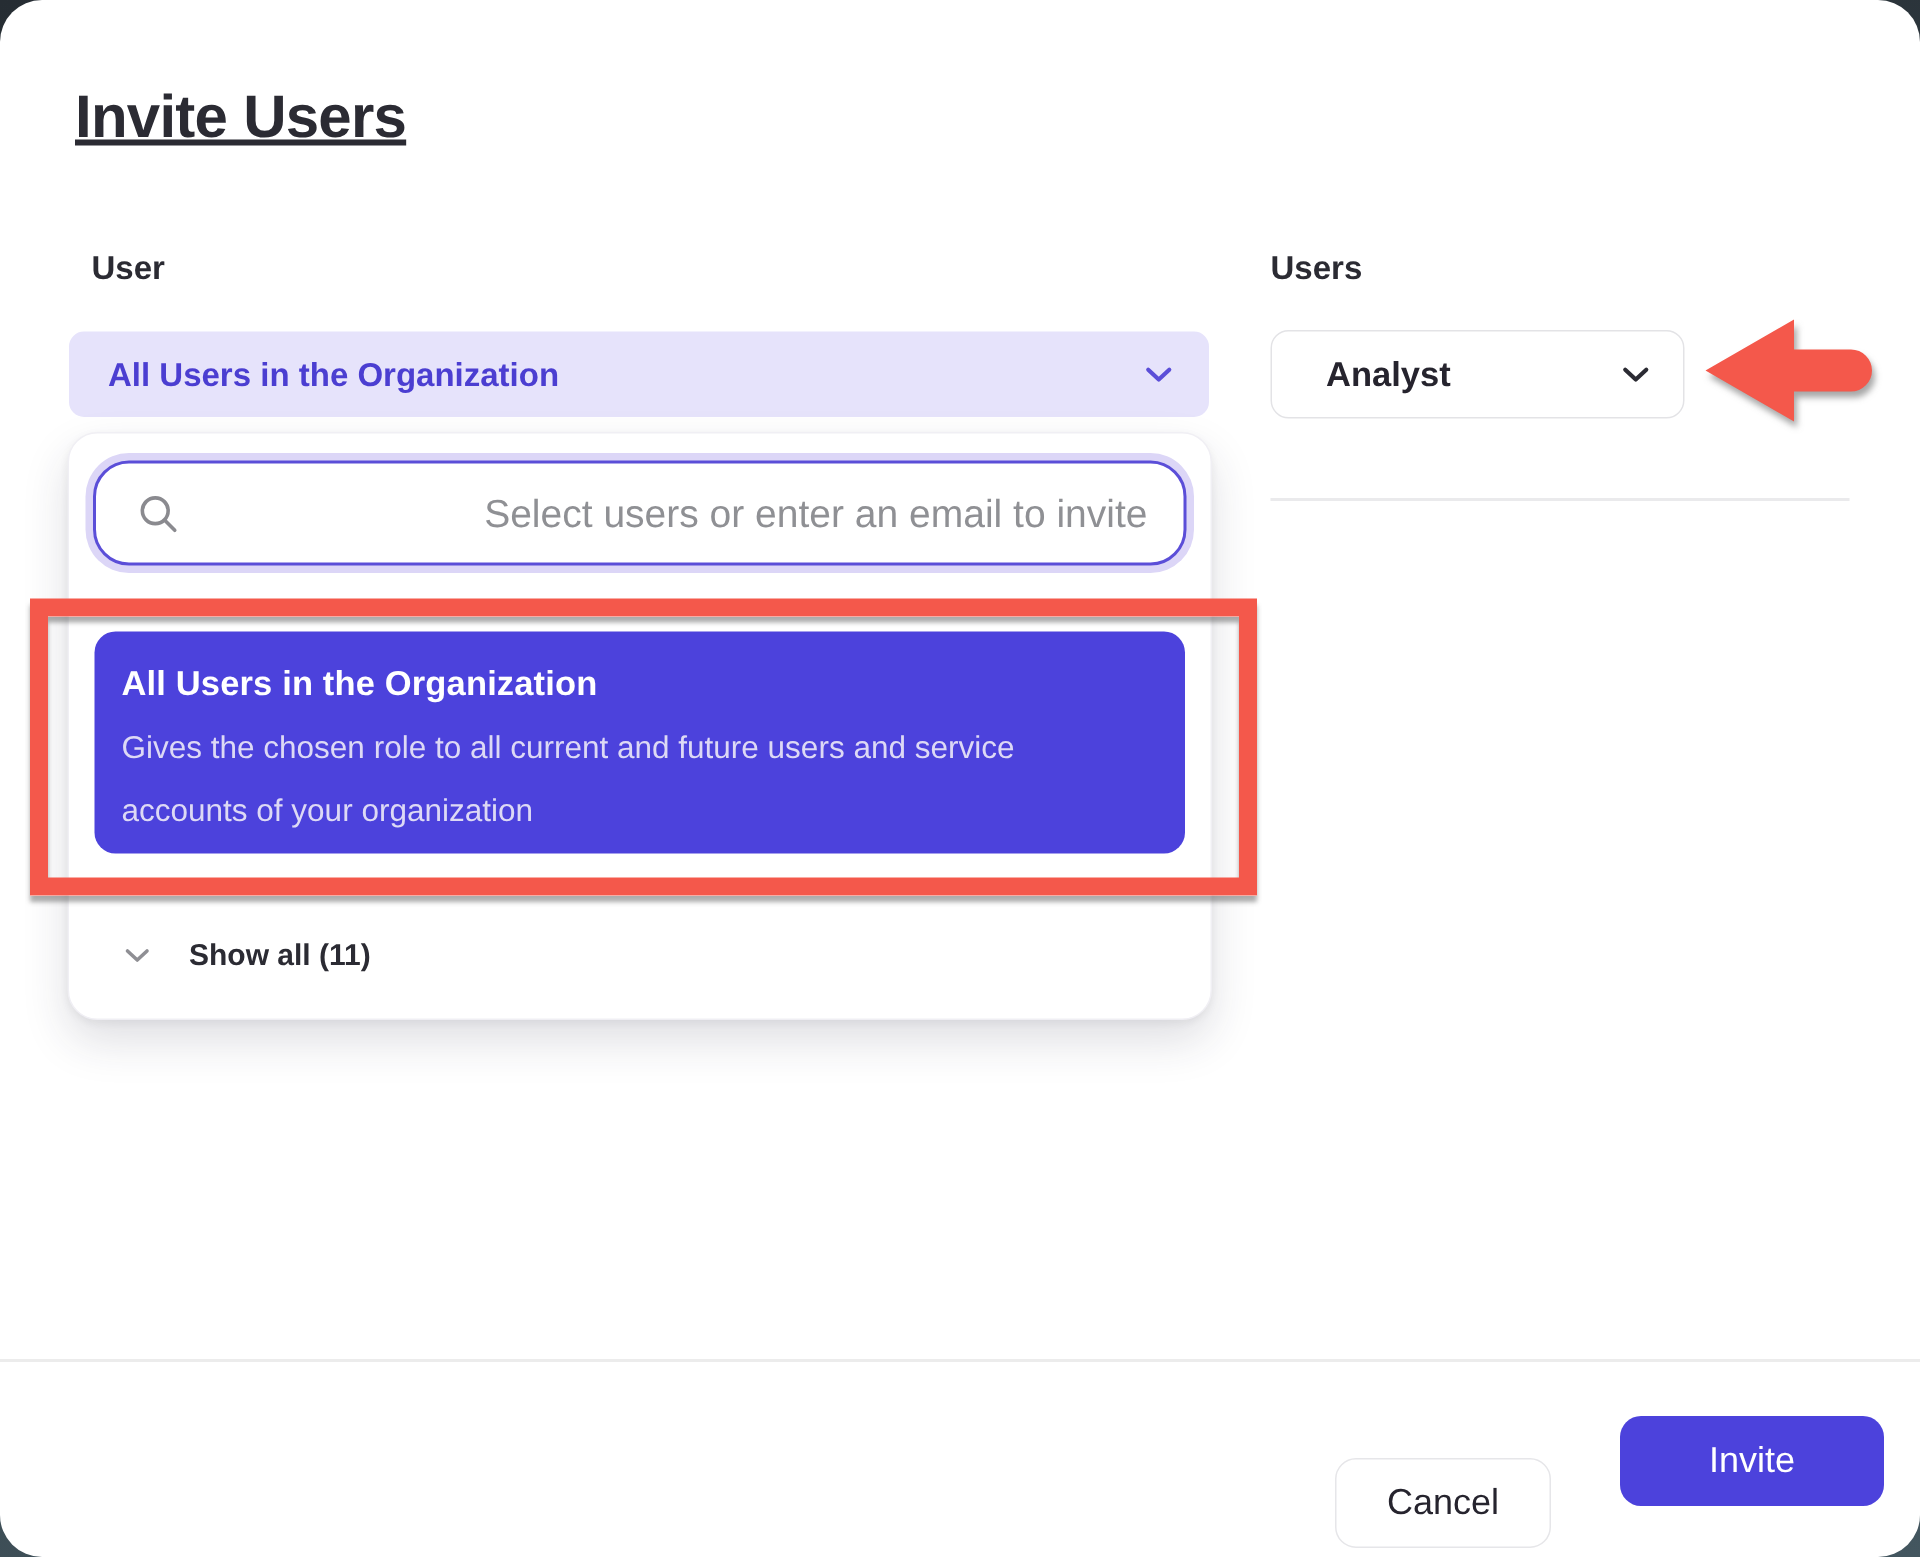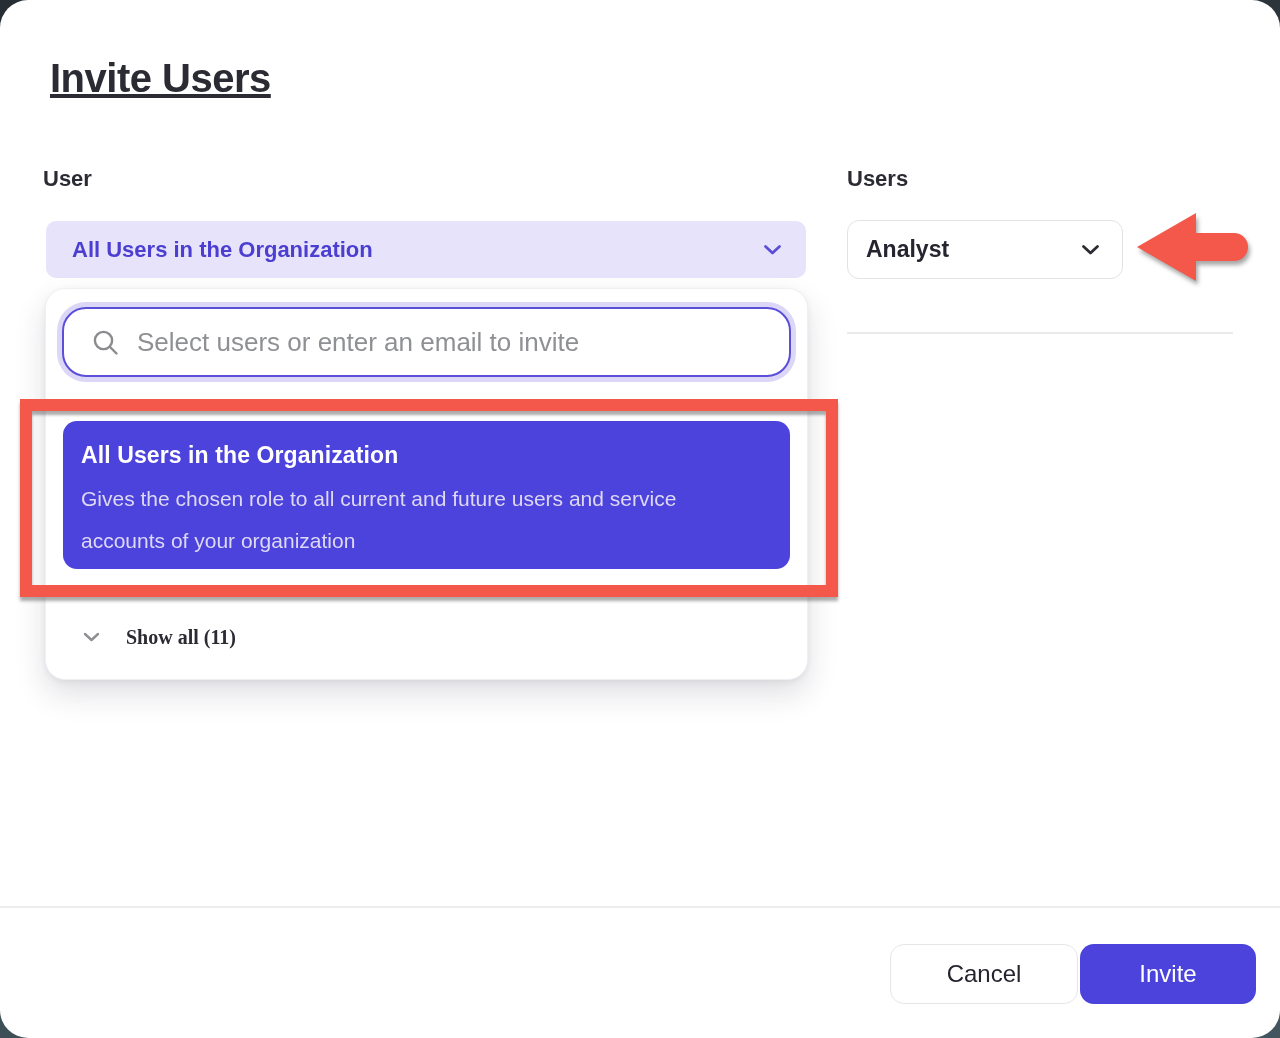--- a/index.html
+++ b/index.html
@@ -22,37 +22,37 @@
   .dialog{
     position:absolute;inset:0;background:#ffffff;border-radius:28px;
   }
   .page-title{
     position:absolute;left:50px;top:56px;
     font-size:40px;font-weight:700;color:#2b2b33;letter-spacing:-0.5px;text-decoration:underline;
   }
   .field-label{
     position:absolute;font-size:22px;font-weight:700;color:#2b2b33;
   }
-  .label-user{left:43px;top:166px;text-align:center;}
+  .label-user{left:61px;top:166px;text-align:center;}
   .label-role{left:847px;top:166px;}
 
   .select-trigger{
     position:absolute;display:flex;align-items:center;cursor:pointer;
   }
   .user-select{
     left:46px;top:221px;width:760px;height:57px;
     background:var(--lavender);border-radius:10px;padding:0 24px 0 26px;
   }
   .user-select .value{
     flex:1;font-size:22px;font-weight:700;color:var(--purple-text);
   }
   .role-select{
     left:847px;top:220px;width:276px;height:59px;
     background:#ffffff;border:1.5px solid #e3e3e6;border-radius:12px;
-    padding:0 22px 0 18px;
+    padding:0 22px 0 36px;
   }
   .role-select .value{
     flex:1;font-size:23px;font-weight:600;color:#26242e;
   }
   .chev{flex:0 0 auto;display:block;}
 
   .right-divider{
     position:absolute;left:847px;top:332px;width:386px;height:2px;background:#eaeaec;
   }
 
@@ -63,21 +63,21 @@
     z-index:10;
   }
   .search-box{
     position:absolute;left:16px;top:18px;right:16px;height:70px;
     background:#ffffff;border:2px solid #5b4ed8;border-radius:24px;
     box-shadow:0 0 0 5px #dcd6f7;
     display:flex;align-items:center;gap:18px;padding:0 24px 0 28px;
   }
   .search-box input{
     flex:1;border:none;outline:none;font-family:"Liberation Sans",sans-serif;
-    font-size:26px;color:#2b2b33;background:transparent;
+    font-size:26px;color:#2b2b33;background:transparent;text-align:right;
   }
   .search-box input::placeholder{color:var(--muted);opacity:1;}
 
   .option-card{
     position:absolute;left:17px;top:132px;right:17px;height:148px;
     background:var(--primary-purple);border-radius:14px;
     padding:21px 26px 0 18px;cursor:pointer;
   }
   .option-title{
     font-size:23px;font-weight:700;color:#ffffff;letter-spacing:0.1px;
@@ -85,21 +85,21 @@
   .option-desc{
     margin-top:9px;max-width:688px;
     font-size:21px;font-weight:400;color:#ddd9f5;line-height:42px;
   }
 
   .show-all{
     position:absolute;left:0;top:322px;width:100%;height:52px;
     display:flex;align-items:center;cursor:pointer;padding-left:37px;
   }
   .show-all .lbl{
-    margin-left:26px;font-size:20px;font-weight:600;color:#2b2b33;font-family:Liberation Serif, serif;
+    margin-left:26px;font-size:20px;font-weight:600;color:#2b2b33;
   }
 
   .red-rect{
     position:absolute;left:20px;top:399px;width:818px;height:198px;
     border:12px solid var(--annotation-red);z-index:50;pointer-events:none;
     box-shadow:0 4px 3px rgba(70,70,70,0.45), inset 0 4px 3px rgba(70,70,70,0.45);
   }
   .red-arrow{
     position:absolute;left:1132px;top:203px;z-index:40;pointer-events:none;
     filter:drop-shadow(2px 4px 2px rgba(80,80,80,0.5));
@@ -107,21 +107,21 @@
 
   .footer-divider{
     position:absolute;left:0;top:906px;width:1280px;height:2px;background:#ececec;
   }
   .btn{
     position:absolute;top:944px;height:60px;border-radius:14px;
     display:flex;align-items:center;justify-content:center;cursor:pointer;
     font-family:"Liberation Sans",sans-serif;font-size:24px;font-weight:500;
   }
   .btn-cancel{
-    left:890px;width:188px;background:#ffffff;border:1.5px solid #e6e6e9;color:#26242e;
+    left:890px;width:144px;background:#ffffff;border:1.5px solid #e6e6e9;color:#26242e;margin-top:28px;
   }
   .btn-invite{
     left:1080px;width:176px;background:var(--primary-purple);border:none;color:#ffffff;
   }
 </style>
 </head>
 <body>
 
 <div class="dialog">
 

